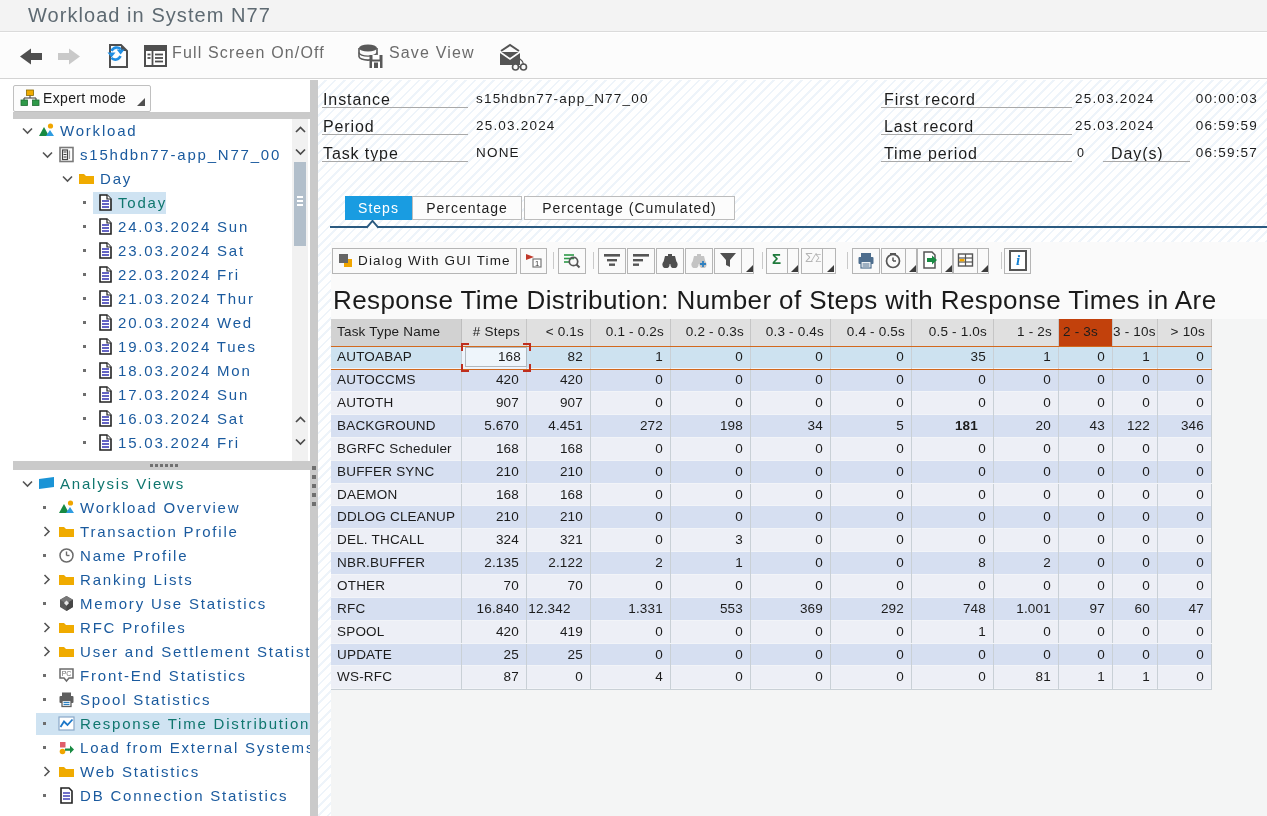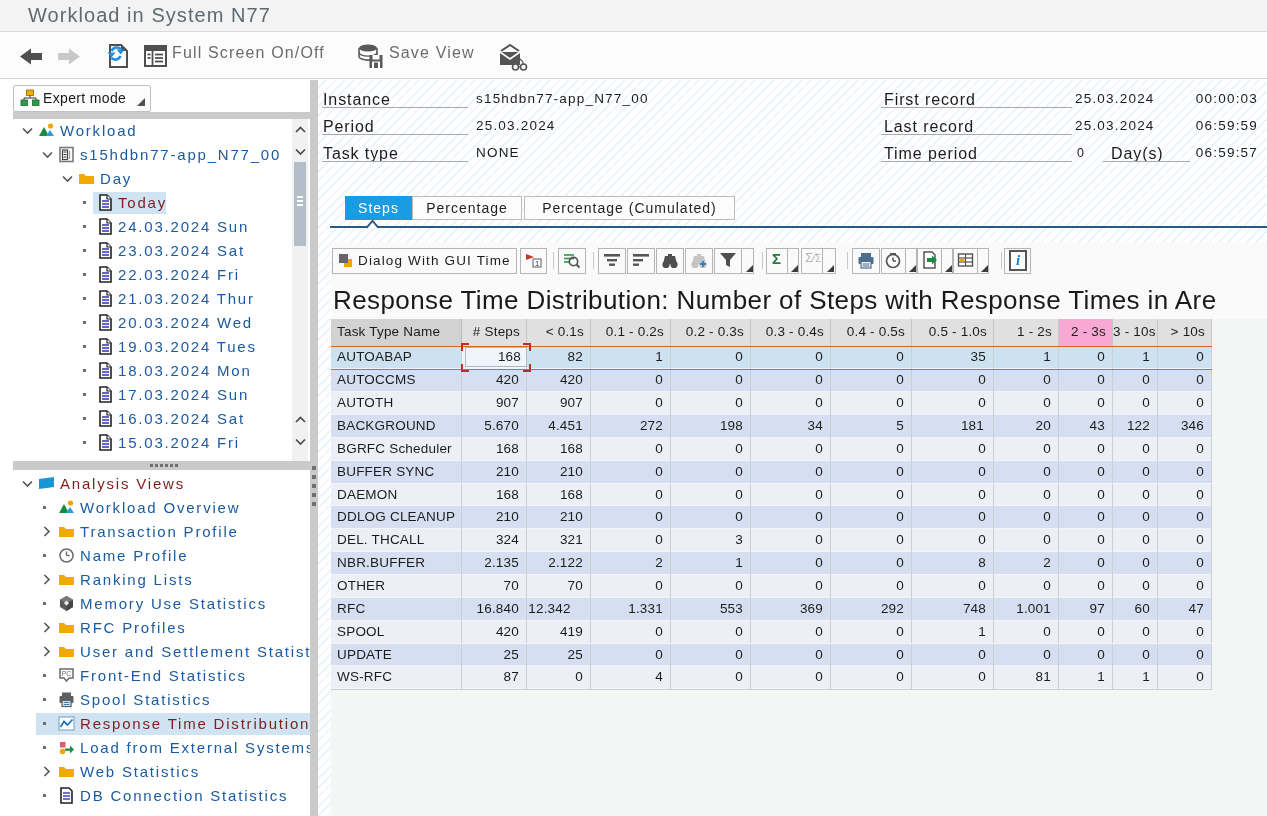--- a/index.html
+++ b/index.html
@@ -8,21 +8,21 @@
 #titlebar { position:absolute; left:0; top:0; width:1267px; height:32px;
   background:#f3f3f3; border-bottom:1px solid #dbdbdb; }
 #titletext { position:absolute; left:28px; top:4px; font-size:20px; letter-spacing:1.05px;
   color:#5e6a72; }
 #toolbar { position:absolute; left:0; top:33px; width:1267px; height:46px;
   background:#fcfcfc; border-bottom:1px solid #d4d4d4; }
 .tbtext { position:absolute; top:45px; font-size:16px; letter-spacing:1.15px; color:#6b6b6b; }
 .panel { position:absolute; background:#ffffff; }
 .titem { position:absolute; height:24px; font-size:15px; letter-spacing:1.8px;
   color:#1a5a9e; white-space:nowrap; }
-.black { color:#7f1d1d; }
+.black { color:#0f766e; }
 .chev { position:absolute; color:#555; }
 .bullet { position:absolute; width:3px; height:3px; background:#6e6e6e; }
 .sbtrack { position:absolute; background:#f1f1f1; }
 .split { position:absolute; background:#cacaca; }
 .dot { position:absolute; width:3px; height:3px; background:#6f6f6f; }
 #content { position:absolute; left:318px; top:80px; width:949px; height:736px;
   background:repeating-linear-gradient(135deg,#ffffff 0px,#ffffff 4.8px,#eef4fa 4.8px,#eef4fa 6.6px); }
 #alvbg { position:absolute; left:331px; top:242px; width:936px; height:78px; background:#fafafa; }
 #alvbg2 { position:absolute; left:331px; top:319px; width:936px; height:497px; background:#f4f5f5; }
 .flabel { position:absolute; font-size:16px; letter-spacing:0.9px; color:#1c1c1c; white-space:nowrap; }
@@ -529,21 +529,21 @@
 <div style="position:absolute;left:333px;top:285px;font-size:26px;letter-spacing:0.4px;color:#1a1a1a;white-space:nowrap">Response Time Distribution: Number of Steps with Response Times in Are</div>
 <div class="th" style="left:331px;top:319px;width:131px;height:26.6px;line-height:26.6px;background:#d2d2d2;padding-left:6px;border-right:1px solid #bdbdbd">Task Type Name</div>
 <div class="th num" style="left:462px;top:319px;width:65px;height:26.6px;line-height:26.6px;background:#e0e0e0;padding-right:6px;border-right:1px solid #c6c6c6"># Steps</div>
 <div class="th num" style="left:527px;top:319px;width:64px;height:26.6px;line-height:26.6px;background:#e0e0e0;padding-right:6px;border-right:1px solid #c6c6c6">&lt; 0.1s</div>
 <div class="th num" style="left:591px;top:319px;width:80px;height:26.6px;line-height:26.6px;background:#e0e0e0;padding-right:6px;border-right:1px solid #c6c6c6">0.1 - 0.2s</div>
 <div class="th num" style="left:671px;top:319px;width:80px;height:26.6px;line-height:26.6px;background:#e0e0e0;padding-right:6px;border-right:1px solid #c6c6c6">0.2 - 0.3s</div>
 <div class="th num" style="left:751px;top:319px;width:80px;height:26.6px;line-height:26.6px;background:#e0e0e0;padding-right:6px;border-right:1px solid #c6c6c6">0.3 - 0.4s</div>
 <div class="th num" style="left:831px;top:319px;width:81px;height:26.6px;line-height:26.6px;background:#e0e0e0;padding-right:6px;border-right:1px solid #c6c6c6">0.4 - 0.5s</div>
 <div class="th num" style="left:912px;top:319px;width:82px;height:26.6px;line-height:26.6px;background:#e0e0e0;padding-right:6px;border-right:1px solid #c6c6c6">0.5 - 1.0s</div>
 <div class="th num" style="left:994px;top:319px;width:65px;height:26.6px;line-height:26.6px;background:#e0e0e0;padding-right:6px;border-right:1px solid #c6c6c6">1 - 2s</div>
-<div class="th num" style="left:1059px;top:319px;width:54px;height:26.6px;line-height:26.6px;background:#f9a8d4;padding-right:6px;border-right:1px solid #c6c6c6">2 - 3s</div>
+<div class="th num" style="left:1059px;top:319px;width:54px;height:26.6px;line-height:26.6px;background:#c2410c;padding-right:14px;border-right:1px solid #c6c6c6">2 - 3s</div>
 <div class="th num" style="left:1113px;top:319px;width:45px;height:26.6px;line-height:26.6px;background:#e0e0e0;padding-right:6px;border-right:1px solid #c6c6c6">3 - 10s</div>
 <div class="th num" style="left:1158px;top:319px;width:54px;height:26.6px;line-height:26.6px;background:#e0e0e0;padding-right:6px;border-right:1px solid #c6c6c6">&gt; 10s</div>
 <div style="position:absolute;left:331px;top:346.4px;width:881px;height:22.9px;background:#cde2f0"></div>
 <div style="position:absolute;left:331px;top:368.2px;width:881px;height:1px;background:#f2f4f8"></div>
 <div class="td" style="left:331px;top:346.4px;width:131px;height:22.9px;padding-left:6px;border-right:1px solid #c9d0d6">AUTOABAP</div>
 <div class="td num" style="left:462px;top:346.4px;width:65px;height:22.9px;padding-right:7px;border-right:1px solid #c9d0d6;background:#eef5fc;">168</div>
 <div class="td num" style="left:527px;top:346.4px;width:64px;height:22.9px;padding-right:7px;border-right:1px solid #c9d0d6;">82</div>
 <div class="td num" style="left:591px;top:346.4px;width:80px;height:22.9px;padding-right:7px;border-right:1px solid #c9d0d6;">1</div>
 <div class="td num" style="left:671px;top:346.4px;width:80px;height:22.9px;padding-right:7px;border-right:1px solid #c9d0d6;">0</div>
 <div class="td num" style="left:751px;top:346.4px;width:80px;height:22.9px;padding-right:7px;border-right:1px solid #c9d0d6;">0</div>
@@ -583,21 +583,21 @@
 <div class="td num" style="left:1158px;top:392.1px;width:54px;height:22.9px;padding-right:7px;border-right:1px solid #c9d0d6;">0</div>
 <div style="position:absolute;left:331px;top:414.9px;width:881px;height:22.9px;background:#d6dff1"></div>
 <div style="position:absolute;left:331px;top:436.8px;width:881px;height:1px;background:#f2f4f8"></div>
 <div class="td" style="left:331px;top:414.9px;width:131px;height:22.9px;padding-left:6px;border-right:1px solid #c9d0d6">BACKGROUND</div>
 <div class="td num" style="left:462px;top:414.9px;width:65px;height:22.9px;padding-right:7px;border-right:1px solid #c9d0d6;">5.670</div>
 <div class="td num" style="left:527px;top:414.9px;width:64px;height:22.9px;padding-right:7px;border-right:1px solid #c9d0d6;">4.451</div>
 <div class="td num" style="left:591px;top:414.9px;width:80px;height:22.9px;padding-right:7px;border-right:1px solid #c9d0d6;">272</div>
 <div class="td num" style="left:671px;top:414.9px;width:80px;height:22.9px;padding-right:7px;border-right:1px solid #c9d0d6;">198</div>
 <div class="td num" style="left:751px;top:414.9px;width:80px;height:22.9px;padding-right:7px;border-right:1px solid #c9d0d6;">34</div>
 <div class="td num" style="left:831px;top:414.9px;width:81px;height:22.9px;padding-right:7px;border-right:1px solid #c9d0d6;">5</div>
-<div class="td num" style="left:912px;top:414.9px;width:82px;height:22.9px;padding-right:9px;border-right:1px solid #c9d0d6;">181</div>
+<div class="td num" style="left:912px;top:414.9px;width:82px;height:22.9px;padding-right:15px;border-right:1px solid #c9d0d6;font-weight:bold;">181</div>
 <div class="td num" style="left:994px;top:414.9px;width:65px;height:22.9px;padding-right:7px;border-right:1px solid #c9d0d6;">20</div>
 <div class="td num" style="left:1059px;top:414.9px;width:54px;height:22.9px;padding-right:7px;border-right:1px solid #c9d0d6;">43</div>
 <div class="td num" style="left:1113px;top:414.9px;width:45px;height:22.9px;padding-right:7px;border-right:1px solid #c9d0d6;">122</div>
 <div class="td num" style="left:1158px;top:414.9px;width:54px;height:22.9px;padding-right:7px;border-right:1px solid #c9d0d6;">346</div>
 <div style="position:absolute;left:331px;top:437.8px;width:881px;height:22.9px;background:#edeff6"></div>
 <div style="position:absolute;left:331px;top:459.6px;width:881px;height:1px;background:#f2f4f8"></div>
 <div class="td" style="left:331px;top:437.8px;width:131px;height:22.9px;padding-left:6px;border-right:1px solid #c9d0d6">BGRFC Scheduler</div>
 <div class="td num" style="left:462px;top:437.8px;width:65px;height:22.9px;padding-right:7px;border-right:1px solid #c9d0d6;">168</div>
 <div class="td num" style="left:527px;top:437.8px;width:64px;height:22.9px;padding-right:7px;border-right:1px solid #c9d0d6;">168</div>
 <div class="td num" style="left:591px;top:437.8px;width:80px;height:22.9px;padding-right:7px;border-right:1px solid #c9d0d6;">0</div>

